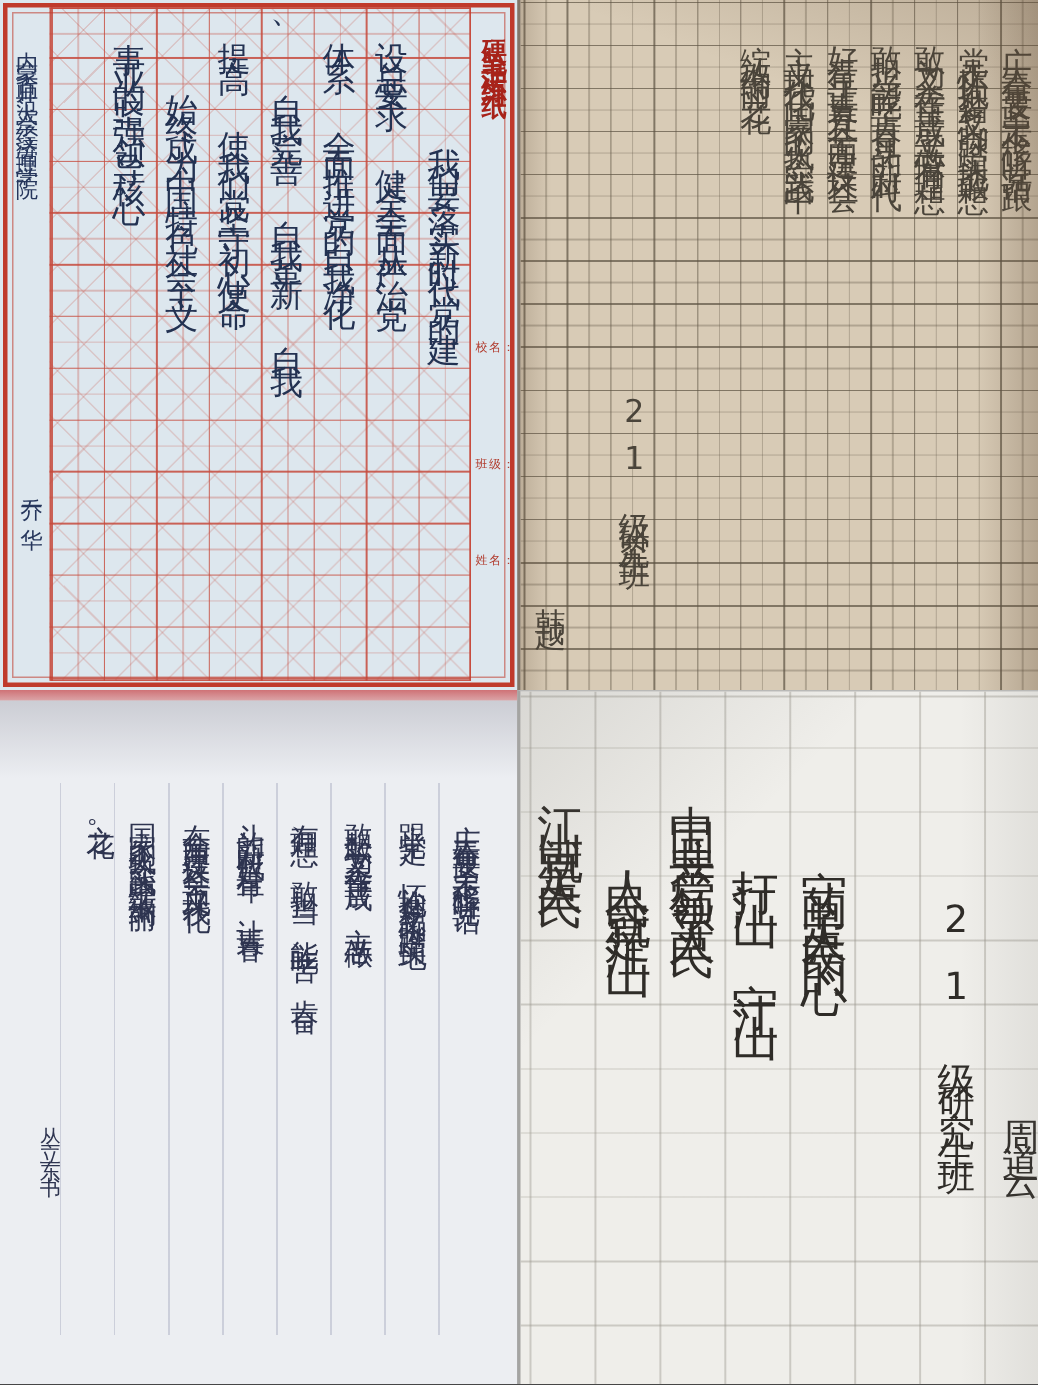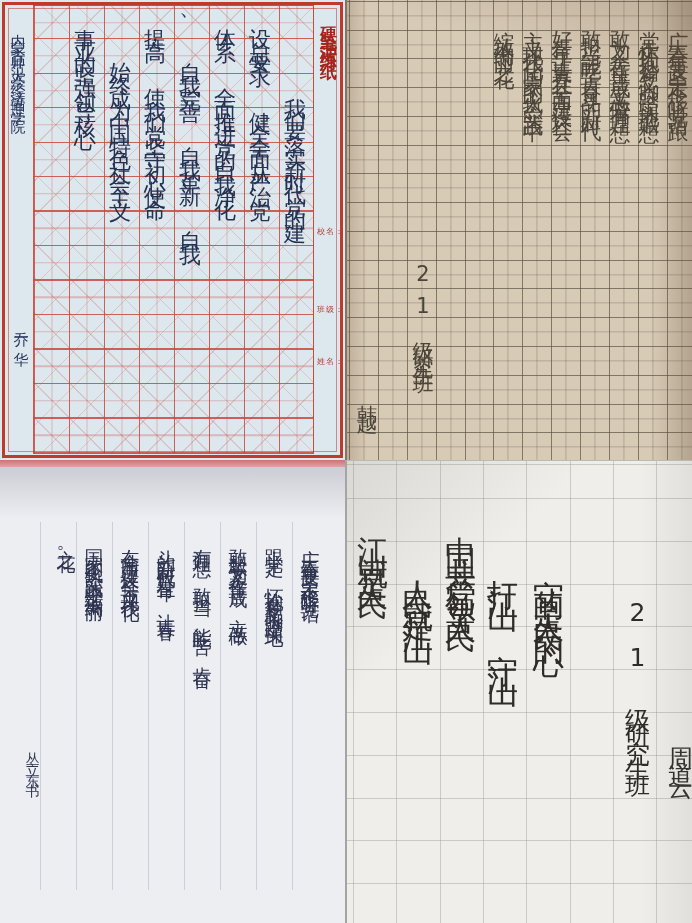--- a/index.html
+++ b/index.html
@@ -102,21 +102,21 @@
     <div class="vcol tl-col" style="left:243px; top:11px;">设总要求，健全全面从严治党</div>
     <div class="vcol tl-col" style="left:208px; top:11px;">体系，全面推进党的自我净化</div>
     <div class="vcol tl-col" style="left:173px; top:11px;">、自我完善、自我革新、自我</div>
     <div class="vcol tl-col" style="left:138px; top:11px;">提高，使我们党坚守初心使命</div>
     <div class="vcol tl-col" style="left:103px; top:45px;">始终成为中国特色社会主义</div>
     <div class="vcol tl-col" style="left:68px;  top:11px;">事业的坚强领导核心。</div>
 
     <div class="vcol tl-title">硬笔书法练习纸</div>
     <div class="tl-field" style="top:226px;">校名：</div>
     <div class="tl-field" style="top:304px;">班级：</div>
-    <div class="tl-field" style="top:356px;">姓名：</div>
+    <div class="tl-field" style="top:368px;">姓名：</div>
 
     <div class="vcol tl-school">内蒙古师范大学经济管理学院</div>
     <div class="vcol tl-author">乔一华</div>
   </section>
 
   <section class="panel tr">
     <div class="tr-grid"></div>
 
     <div class="vcol tr-col" style="left:316px; top:14px;">广大青年要坚定不移听党话跟</div>
     <div class="vcol tr-col" style="left:287px; top:14px;">党走怀抱梦想又脚踏实地敢想</div>

